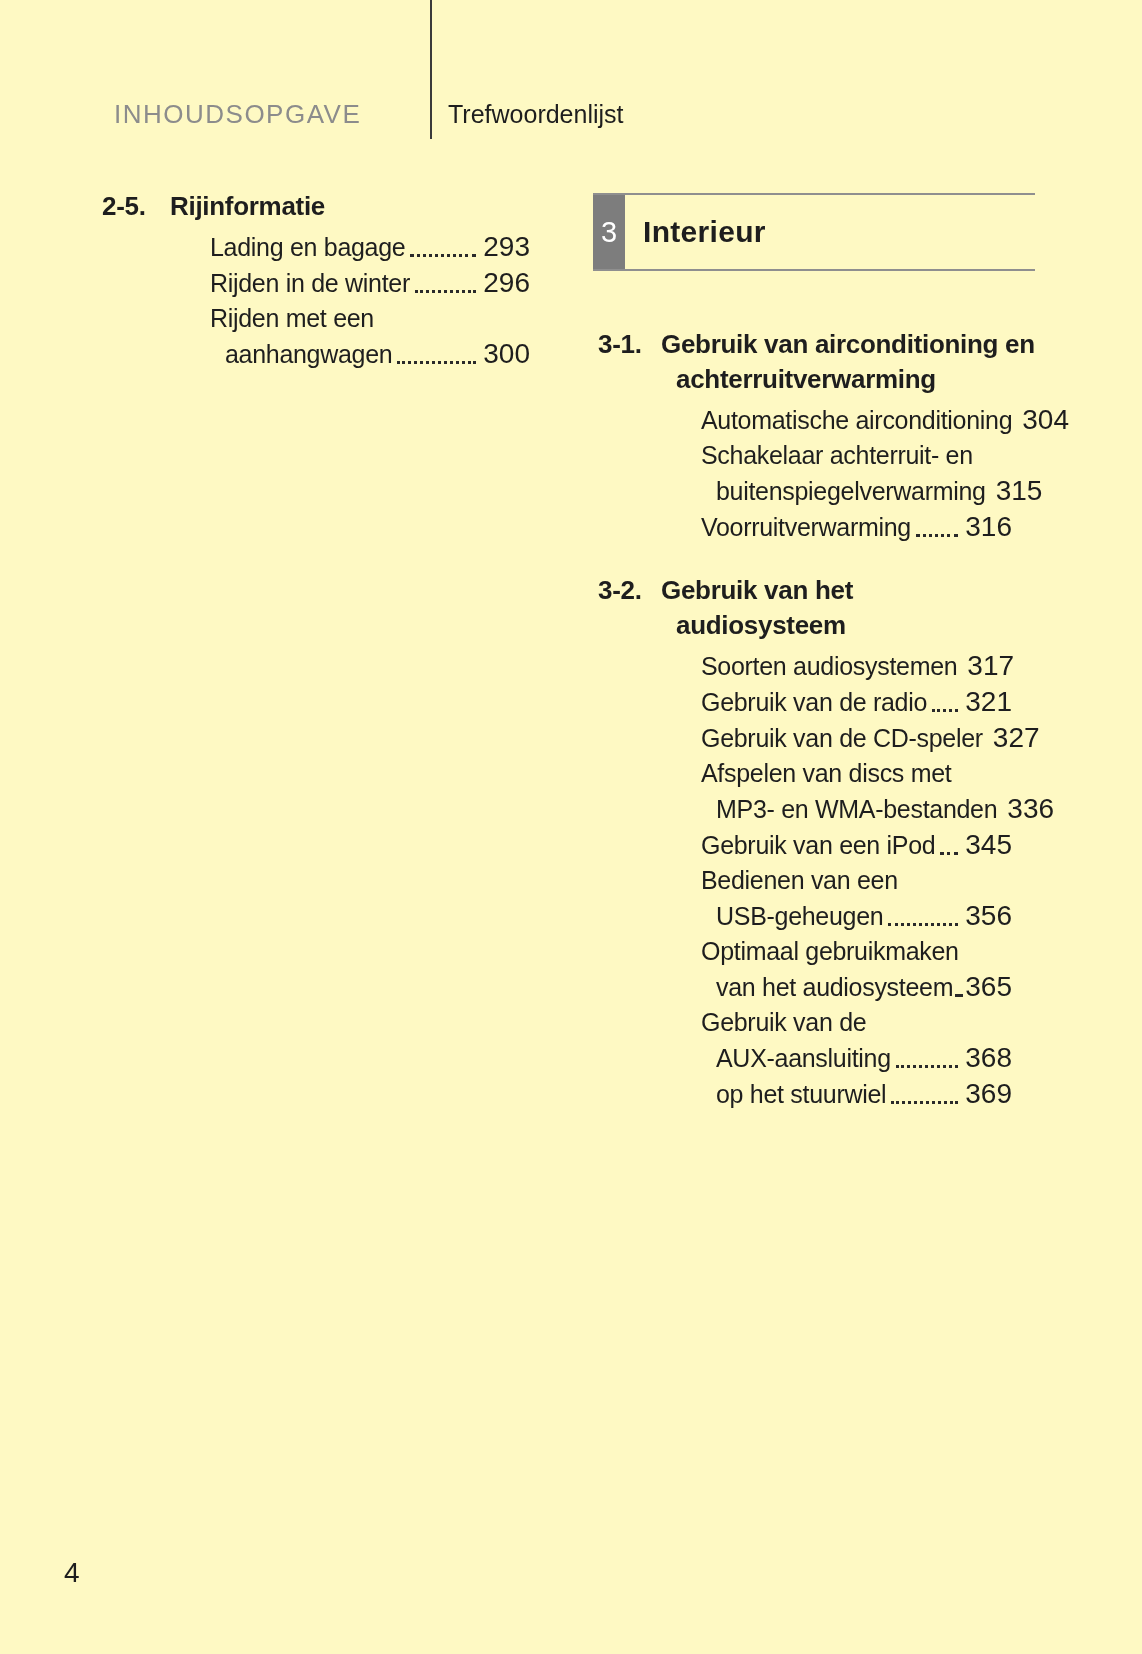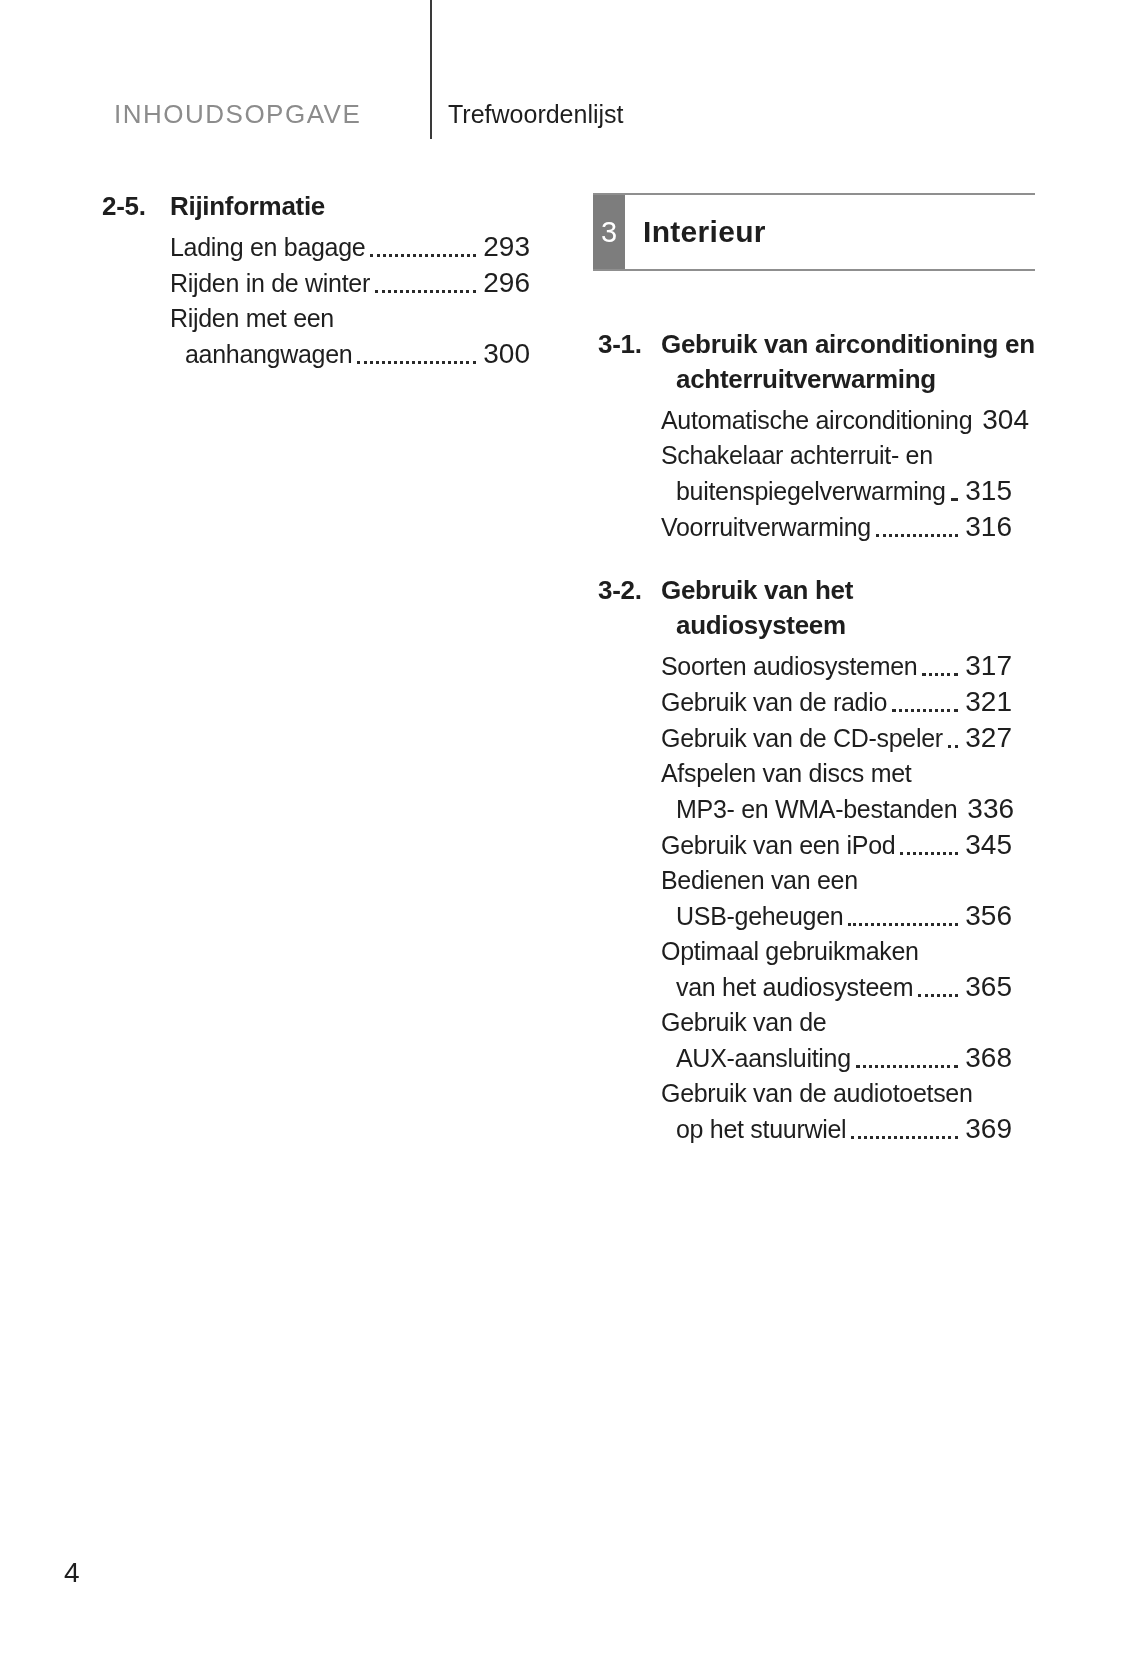--- a/index.html
+++ b/index.html
@@ -6,21 +6,21 @@
     --text: #1e1e1e;
     --header-gray: #8c8c8c;
     --banner-gray: #7d7d7d;
     --rule-gray: #8f8f8f;
   }
   html, body { margin: 0; padding: 0; background: #e9e9e9; }
   .page {
     position: relative;
     width: 1142px;
     height: 1654px;
-    background: #ffffff;
+    background: #fef9c3;
     font-family: "Liberation Sans", sans-serif;
     color: var(--text);
     overflow: hidden;
     margin: 0 auto;
   }
 
   
   .hdr-left {
     position: absolute; left: 114px; top: 99px;
     font-size: 26px; letter-spacing: 1.5px;
@@ -69,21 +69,21 @@
   .sec-num {
     position: absolute; left: 0; top: 0;
     font-weight: bold; font-size: 26px; line-height: 35px;
     letter-spacing: -0.3px;
   }
   .sec-title { font-weight: bold; font-size: 26px; line-height: 35px;
     letter-spacing: -0.3px; margin-bottom: 5px; margin-top: 11px; }
   .sec-title .tline { white-space: nowrap; }
   .sec-title .tline.t2 { padding-left: 15px; }
 
-  .entries { font-size: 25px; line-height: 35px; letter-spacing: -0.3px; }
+  .entries { font-size: 25px; line-height: 35px; letter-spacing: -0.3px; margin-left: 40px; }
   .entry .cont { white-space: nowrap; }
   .entry .row { display: flex; align-items: baseline; }
   .entry .row.wrapped { padding-left: 15px; }
   .entry .txt { white-space: nowrap; }
   .entry .leader {
     flex: 1 1 auto; min-width: 10px;
     align-self: stretch; position: relative;
   }
   .entry .leader::after {
     content: ""; position: absolute; left: 5px; right: 7px; bottom: 8px;
@@ -238,21 +238,20 @@
           </div>
           <div class="entry">
             <div class="cont">Gebruik van de</div>
             <div class="row wrapped">
               <span class="txt">AUX-aansluiting</span>
               <span class="leader"></span>
               <span class="pg">368</span>
             </div>
           </div>
           <div class="entry">
-            <div class="cont">Gebruik van de audiotoetsen</div>
             <div class="row wrapped">
               <span class="txt">op het stuurwiel</span>
               <span class="leader"></span>
               <span class="pg">369</span>
             </div>
           </div>
         </div>
       </div>
     </div>
 

